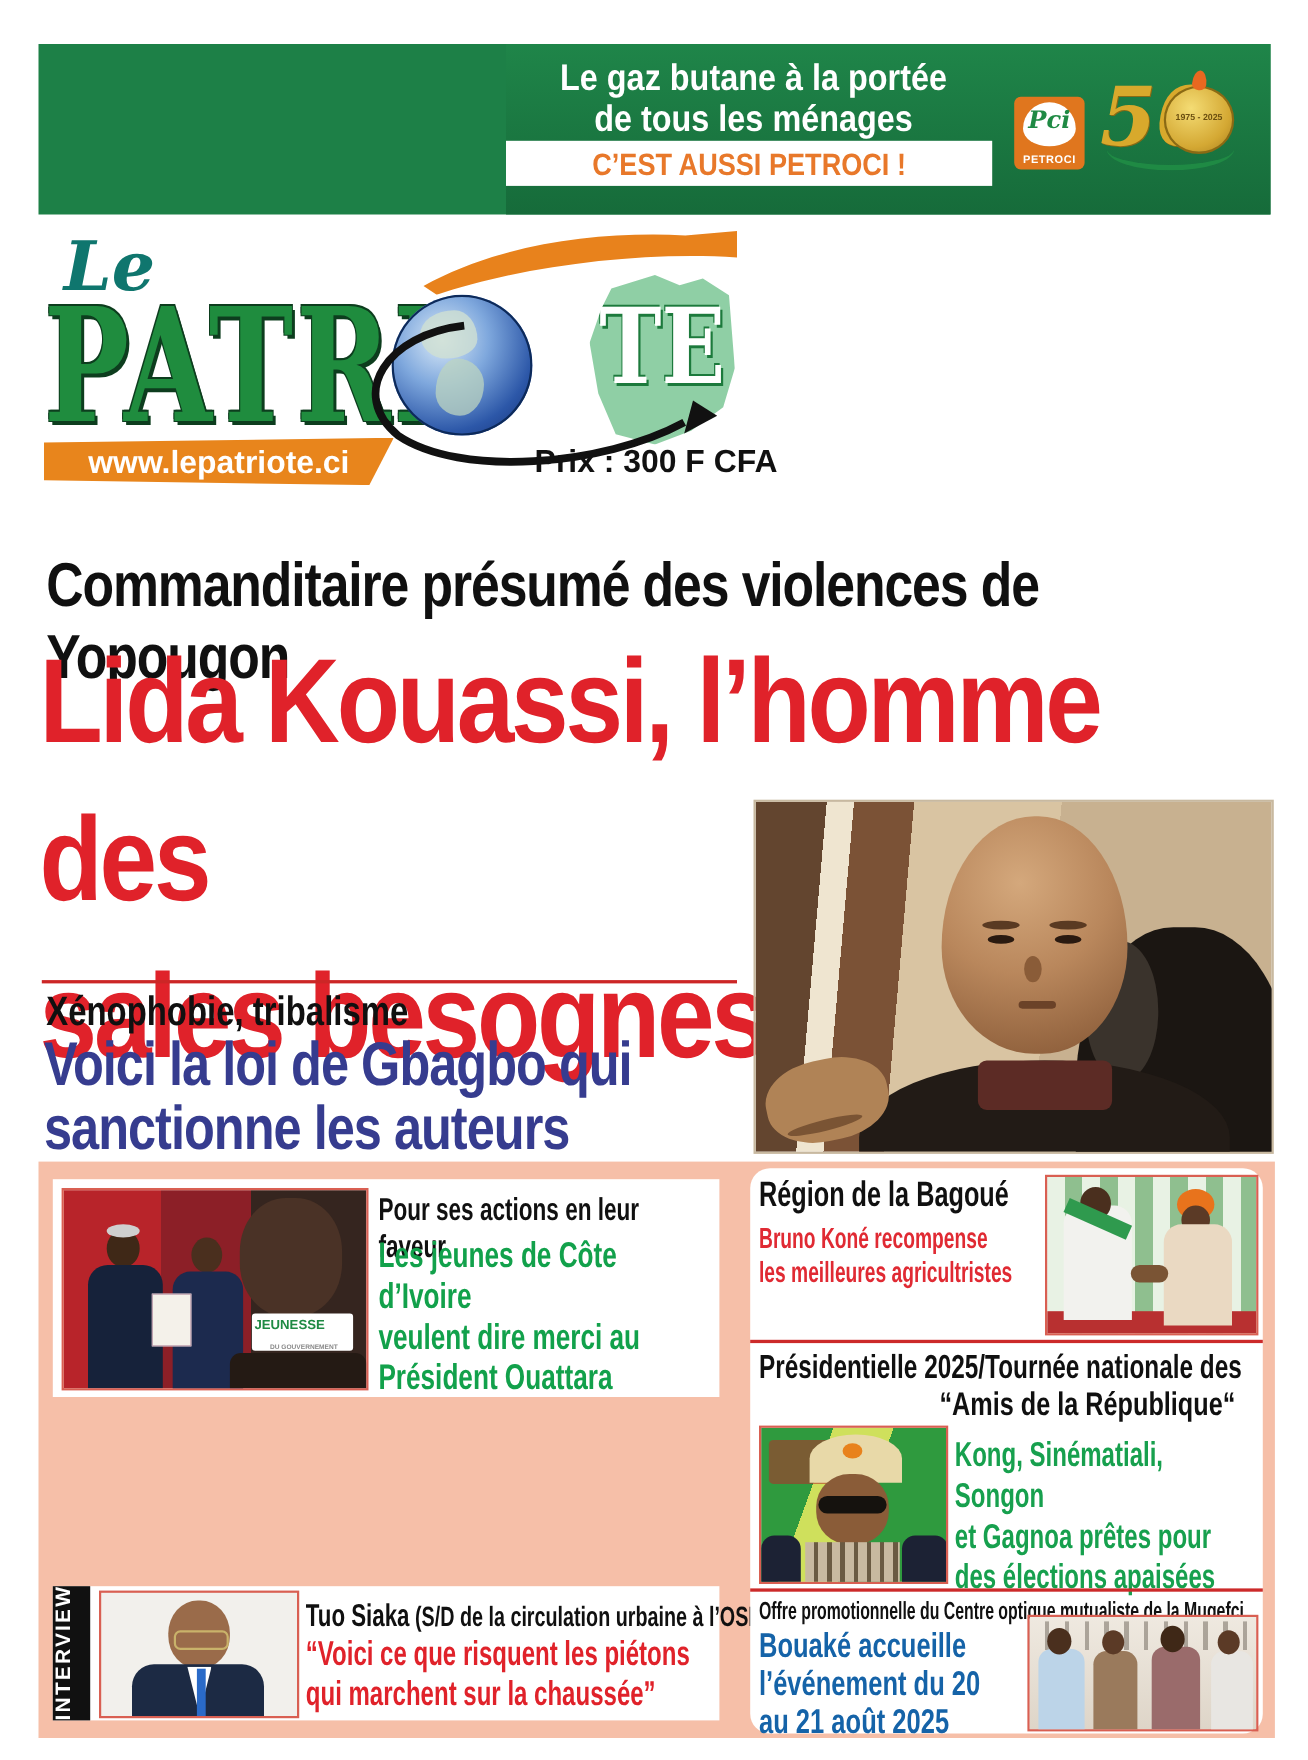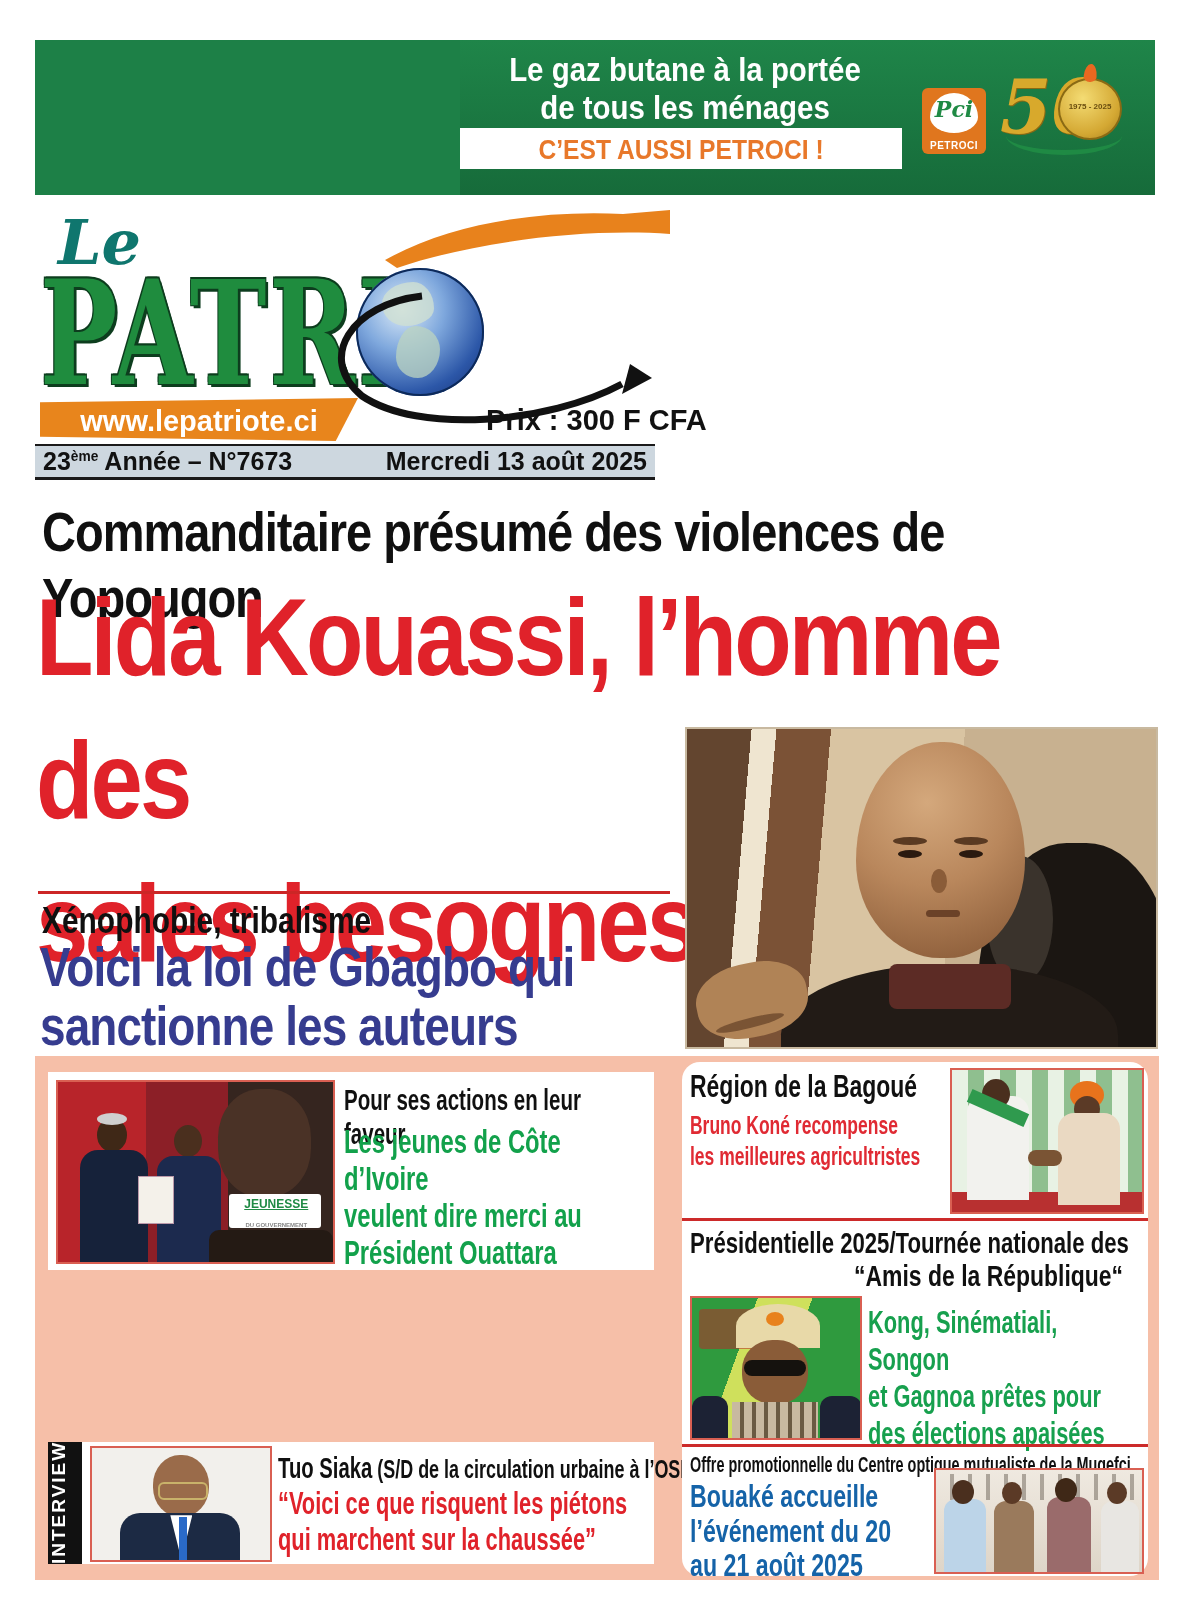--- a/index.html
+++ b/index.html
@@ -60,41 +60,40 @@
 
   <div class="abs" style="left:356px;top:268px;width:128px;height:128px;border-radius:50%;
               background:radial-gradient(circle at 36% 32%,#dcebf8 0%,#7fa8dd 35%,#2c57a8 70%,#132c6e 100%);
               box-shadow:0 0 0 2px #0d2a5a inset;">
     <span class="abs" style="left:26px;top:14px;width:52px;height:44px;background:#cfe0d2;opacity:.8;
                  border-radius:60% 40% 55% 45%/50% 60% 40% 50%;"></span>
     <span class="abs" style="left:40px;top:58px;width:44px;height:52px;background:#bcd4c0;opacity:.75;
                  border-radius:45% 55% 50% 50%/60% 45% 55% 40%;"></span>
   </div>
 
+  <div class="abs" style="left:536px;top:250px;width:132px;height:154px;background:#8fcfa5;
+              clip-path:polygon(15% 8%,45% 0,62% 6%,78% 2%,96% 12%,100% 55%,92% 78%,70% 92%,45% 100%,18% 94%,6% 70%,0 40%,8% 20%);
+              filter:drop-shadow(0 0 2px #1c7a3c);">
+    <span class="abs serif" style="left:0;top:18px;width:100%;text-align:center;font-size:76px;line-height:76px;font-weight:900;color:#fff;
+                 transform:scaleY(1.25);transform-origin:50% 0;
+                 text-shadow:2px 2px 0 #1c7a3c,-1px -1px 0 #1c7a3c;">TE</span>
+  </div>
 
   <svg class="abs" style="left:322px;top:292px;" width="348" height="140" viewBox="0 0 348 140">
     <path d="M 100 4 C 30 12, -6 66, 40 104 C 96 142, 226 132, 300 92" fill="none" stroke="#111" stroke-width="7"></path>
     <polygon points="308,72 330,86 300,102" fill="#111"></polygon>
   </svg>
 
   <div class="abs" style="left:40px;top:398px;width:318px;height:43px;background:#e8851c;
               clip-path:polygon(0 10%,100% 0,93% 100%,0 90%);">
     <span class="abs" style="left:0;top:7px;width:100%;text-align:center;color:#fff;font-size:29px;font-weight:800;">www.lepatriote.ci</span>
   </div>
 
   <div class="abs" style="left:486px;top:404px;font-size:29px;font-weight:800;color:#111;">Prix : 300 F CFA</div>
 
-  <div class="abs" style="left:35px;top:444px;width:620px;height:36px;background:#cdd7df;
-              border-top:2px solid #1a1a1a;border-bottom:3px solid #1a1a1a;
-              display:flex;justify-content:space-between;align-items:center;padding:0 8px;box-sizing:border-box;">
-    <span style="font-size:25px;font-weight:800;">
-      <span>23</span><sup>ème</sup><span> Année – N°7673</span>
-    </span>
-    <span style="font-size:25px;font-weight:800;">Mercredi 13 août 2025</span>
-  </div>
 
 
   <div class="abs" style="left:42px;top:498px;width:1110px;font-size:47px;font-weight:800;color:#101010;letter-spacing:-1px;
               transform:scale(1,1.2);transform-origin:0 0;">Commanditaire présumé des violences de Yopougon</div>
 
   <div class="abs pre" style="left:36px;top:566px;width:1140px;font-size:97px;font-weight:800;color:#e0222a;letter-spacing:-3px;
               line-height:1.32;transform:scale(0.97,1.12);transform-origin:0 0;">Lida Kouassi, l’homme des
 sales besognes</div>
 
   <div class="photo" style="left:685px;top:727px;width:469px;height:318px;border-color:#c8b9a0;
@@ -128,21 +127,21 @@
       <div class="photo" style="left:8px;top:8px;width:275px;height:180px;
                   background:linear-gradient(90deg,#b8242a 0 32%,#8c1f27 32% 62%,#35251f 62% 100%);">
         <i style="left:58%;top:4%;width:34%;height:60%;background:#4a3226;border-radius:45%;"></i>
         <i style="left:14%;top:20%;width:30px;height:34px;border-radius:50%;background:#3f2817;"></i>
         <i style="left:14%;top:17%;width:30px;height:12px;border-radius:50%;background:#cfcfcf;"></i>
         <i style="left:8%;top:38%;width:68px;height:112px;border-radius:18px 18px 0 0;background:#16223a;"></i>
         <i style="left:42%;top:24%;width:28px;height:32px;border-radius:50%;background:#4a2f1e;"></i>
         <i style="left:36%;top:41%;width:64px;height:108px;border-radius:16px 16px 0 0;background:#1c2a4e;"></i>
         <i style="left:29%;top:52%;width:34px;height:46px;background:#f4f1ea;border:1px solid #b9a;"></i>
         <i style="left:62%;top:62%;width:92px;height:34px;background:#fff;border-radius:3px;"></i>
-        <i style="left:63%;top:64%;width:90px;text-align:center;font-style:normal;font-size:12px;font-weight:800;color:#1f8a44;text-decoration:underline;">JEUNESSE</i>
+        <i style="left:63%;top:64%;width:90px;text-align:left;font-style:normal;font-size:12px;font-weight:800;color:#1f8a44;">JEUNESSE</i>
         <i style="left:63%;top:78%;width:90px;text-align:center;font-style:normal;font-size:6px;font-weight:700;color:#888;">DU GOUVERNEMENT</i>
         <i style="left:55%;bottom:0;width:45%;height:18%;background:#241a14;border-radius:10px 10px 0 0;"></i>
       </div>
       <div class="abs" style="left:296px;top:12px;width:370px;font-size:25px;font-weight:800;color:#101010;
                   transform:scale(0.82,1.15);transform-origin:0 0;">Pour ses actions en leur faveur</div>
       <div class="abs pre" style="left:296px;top:52px;width:370px;font-size:29px;font-weight:800;color:#12a14b;line-height:1.14;
                   transform:scale(0.82,1.12);transform-origin:0 0;">Les jeunes de Côte d’Ivoire
 veulent dire merci au
 Président Ouattara</div>
     </div>

